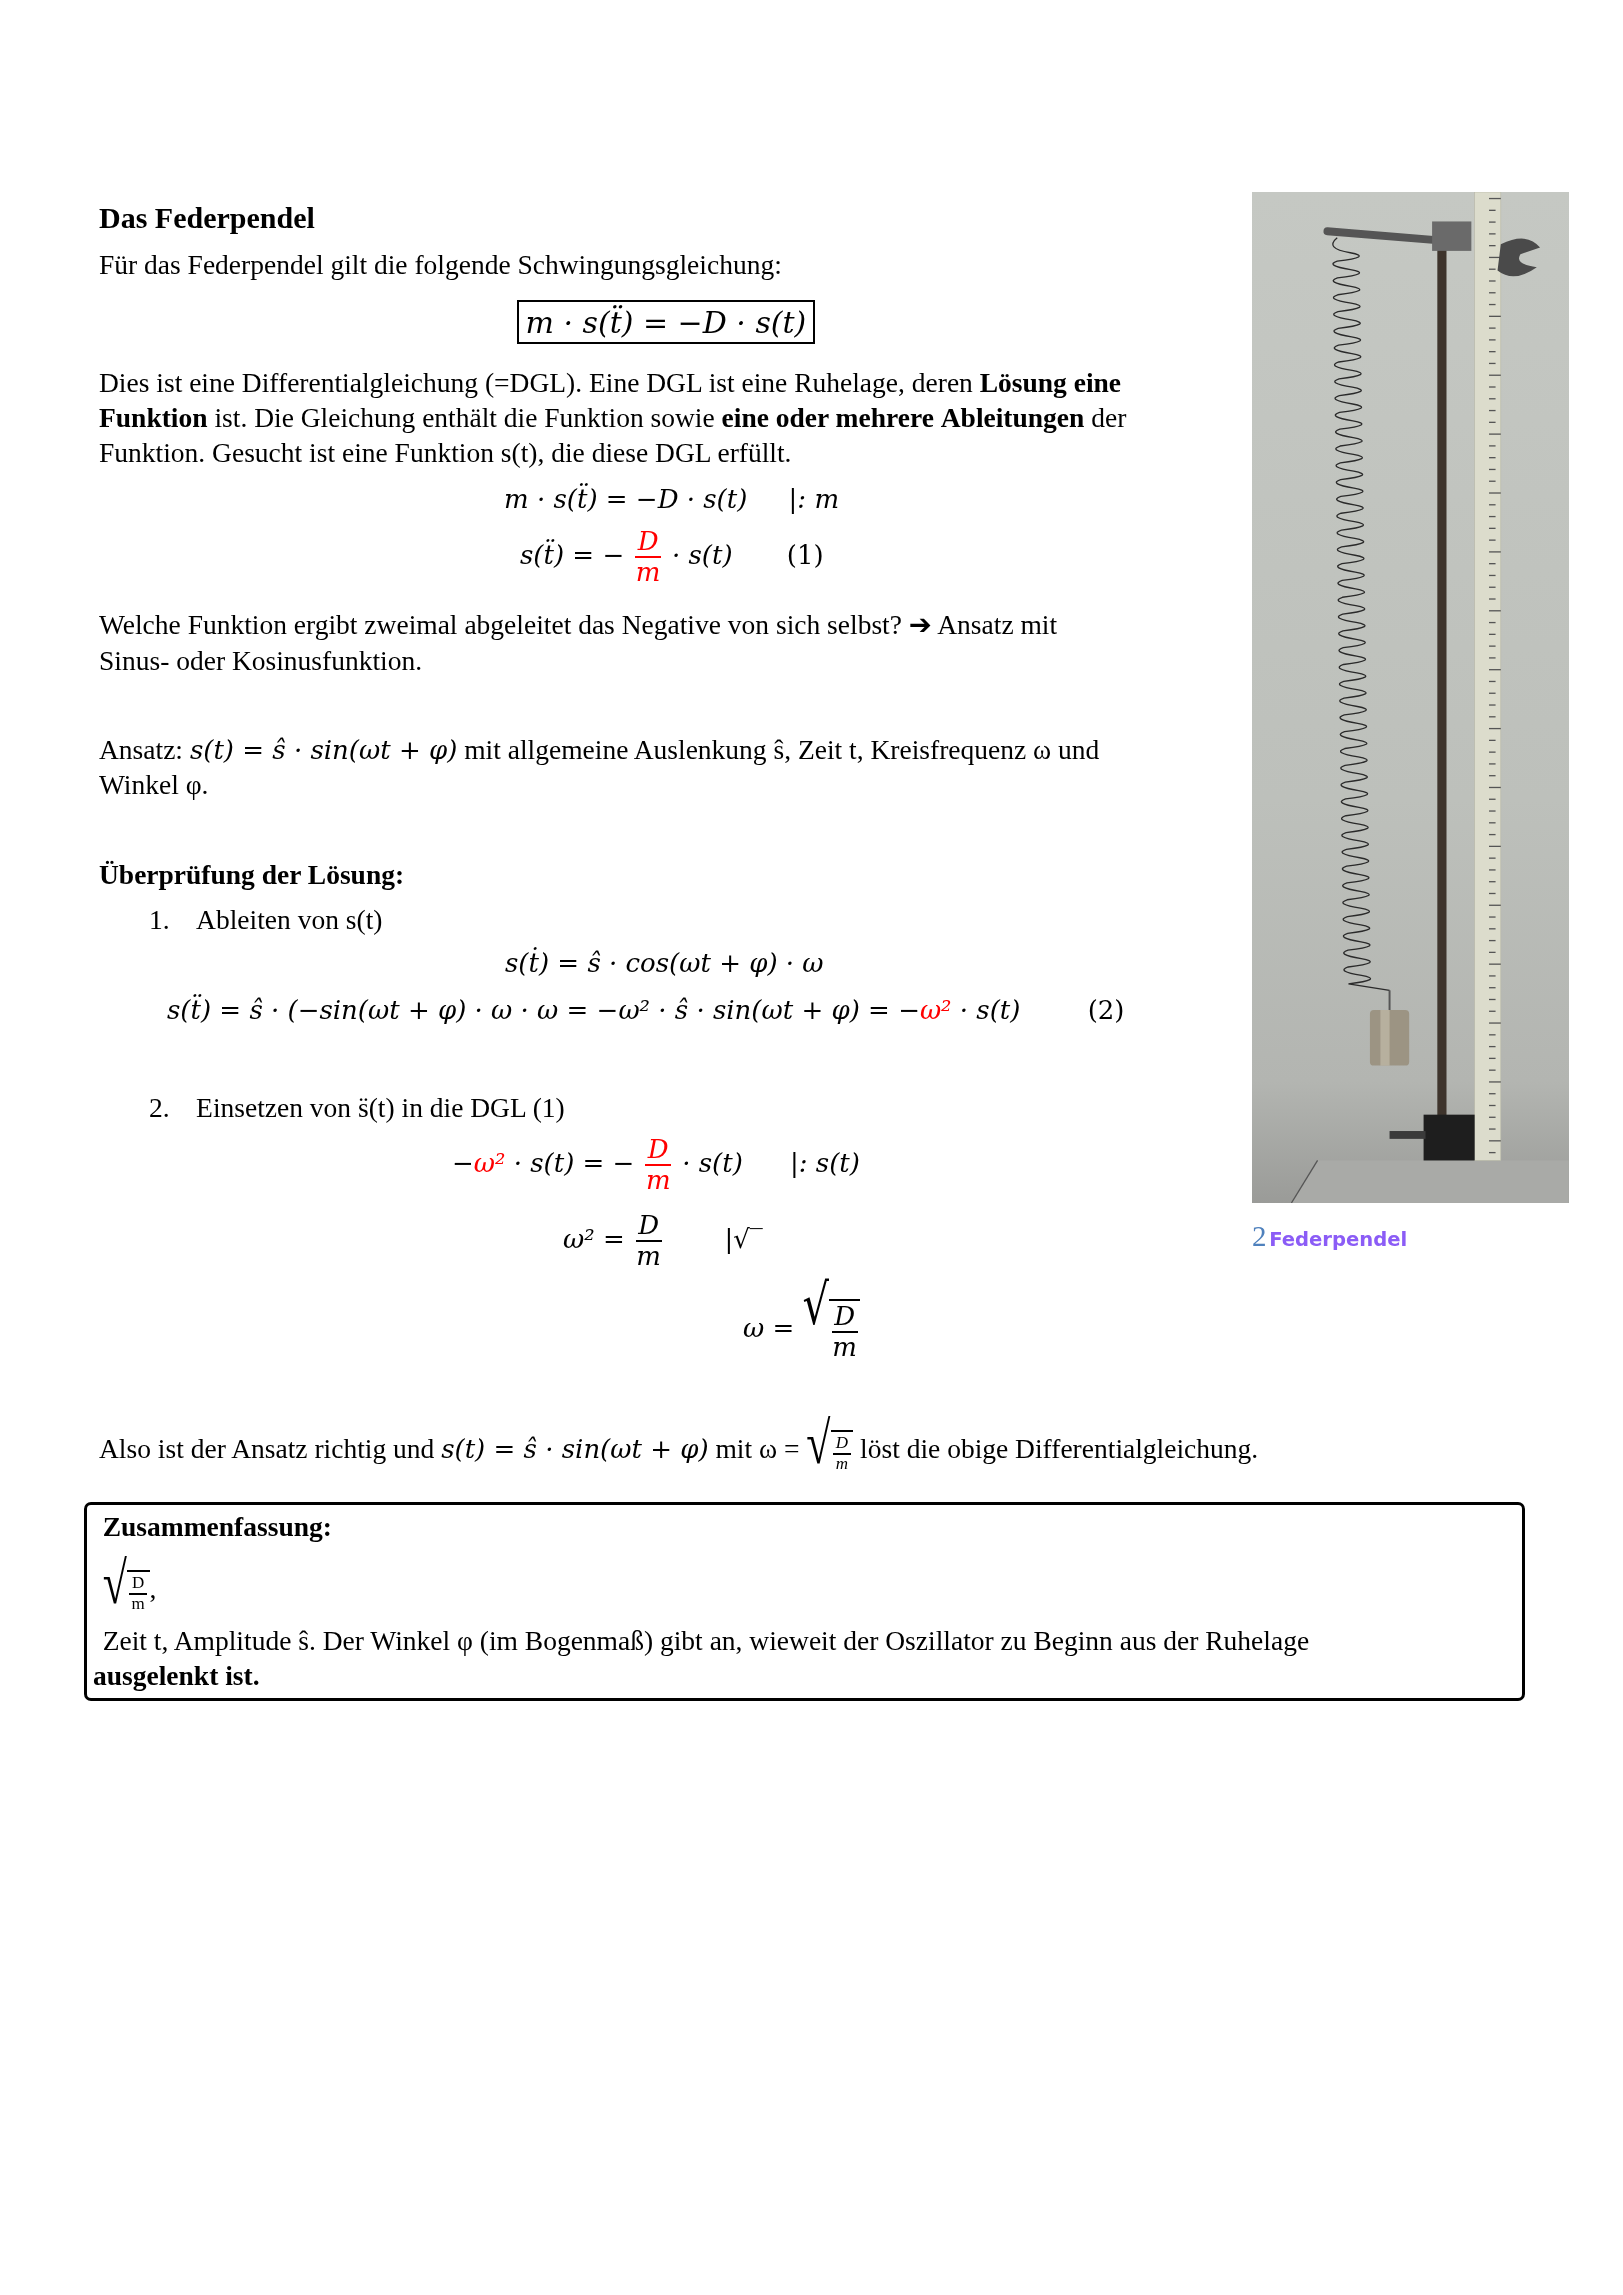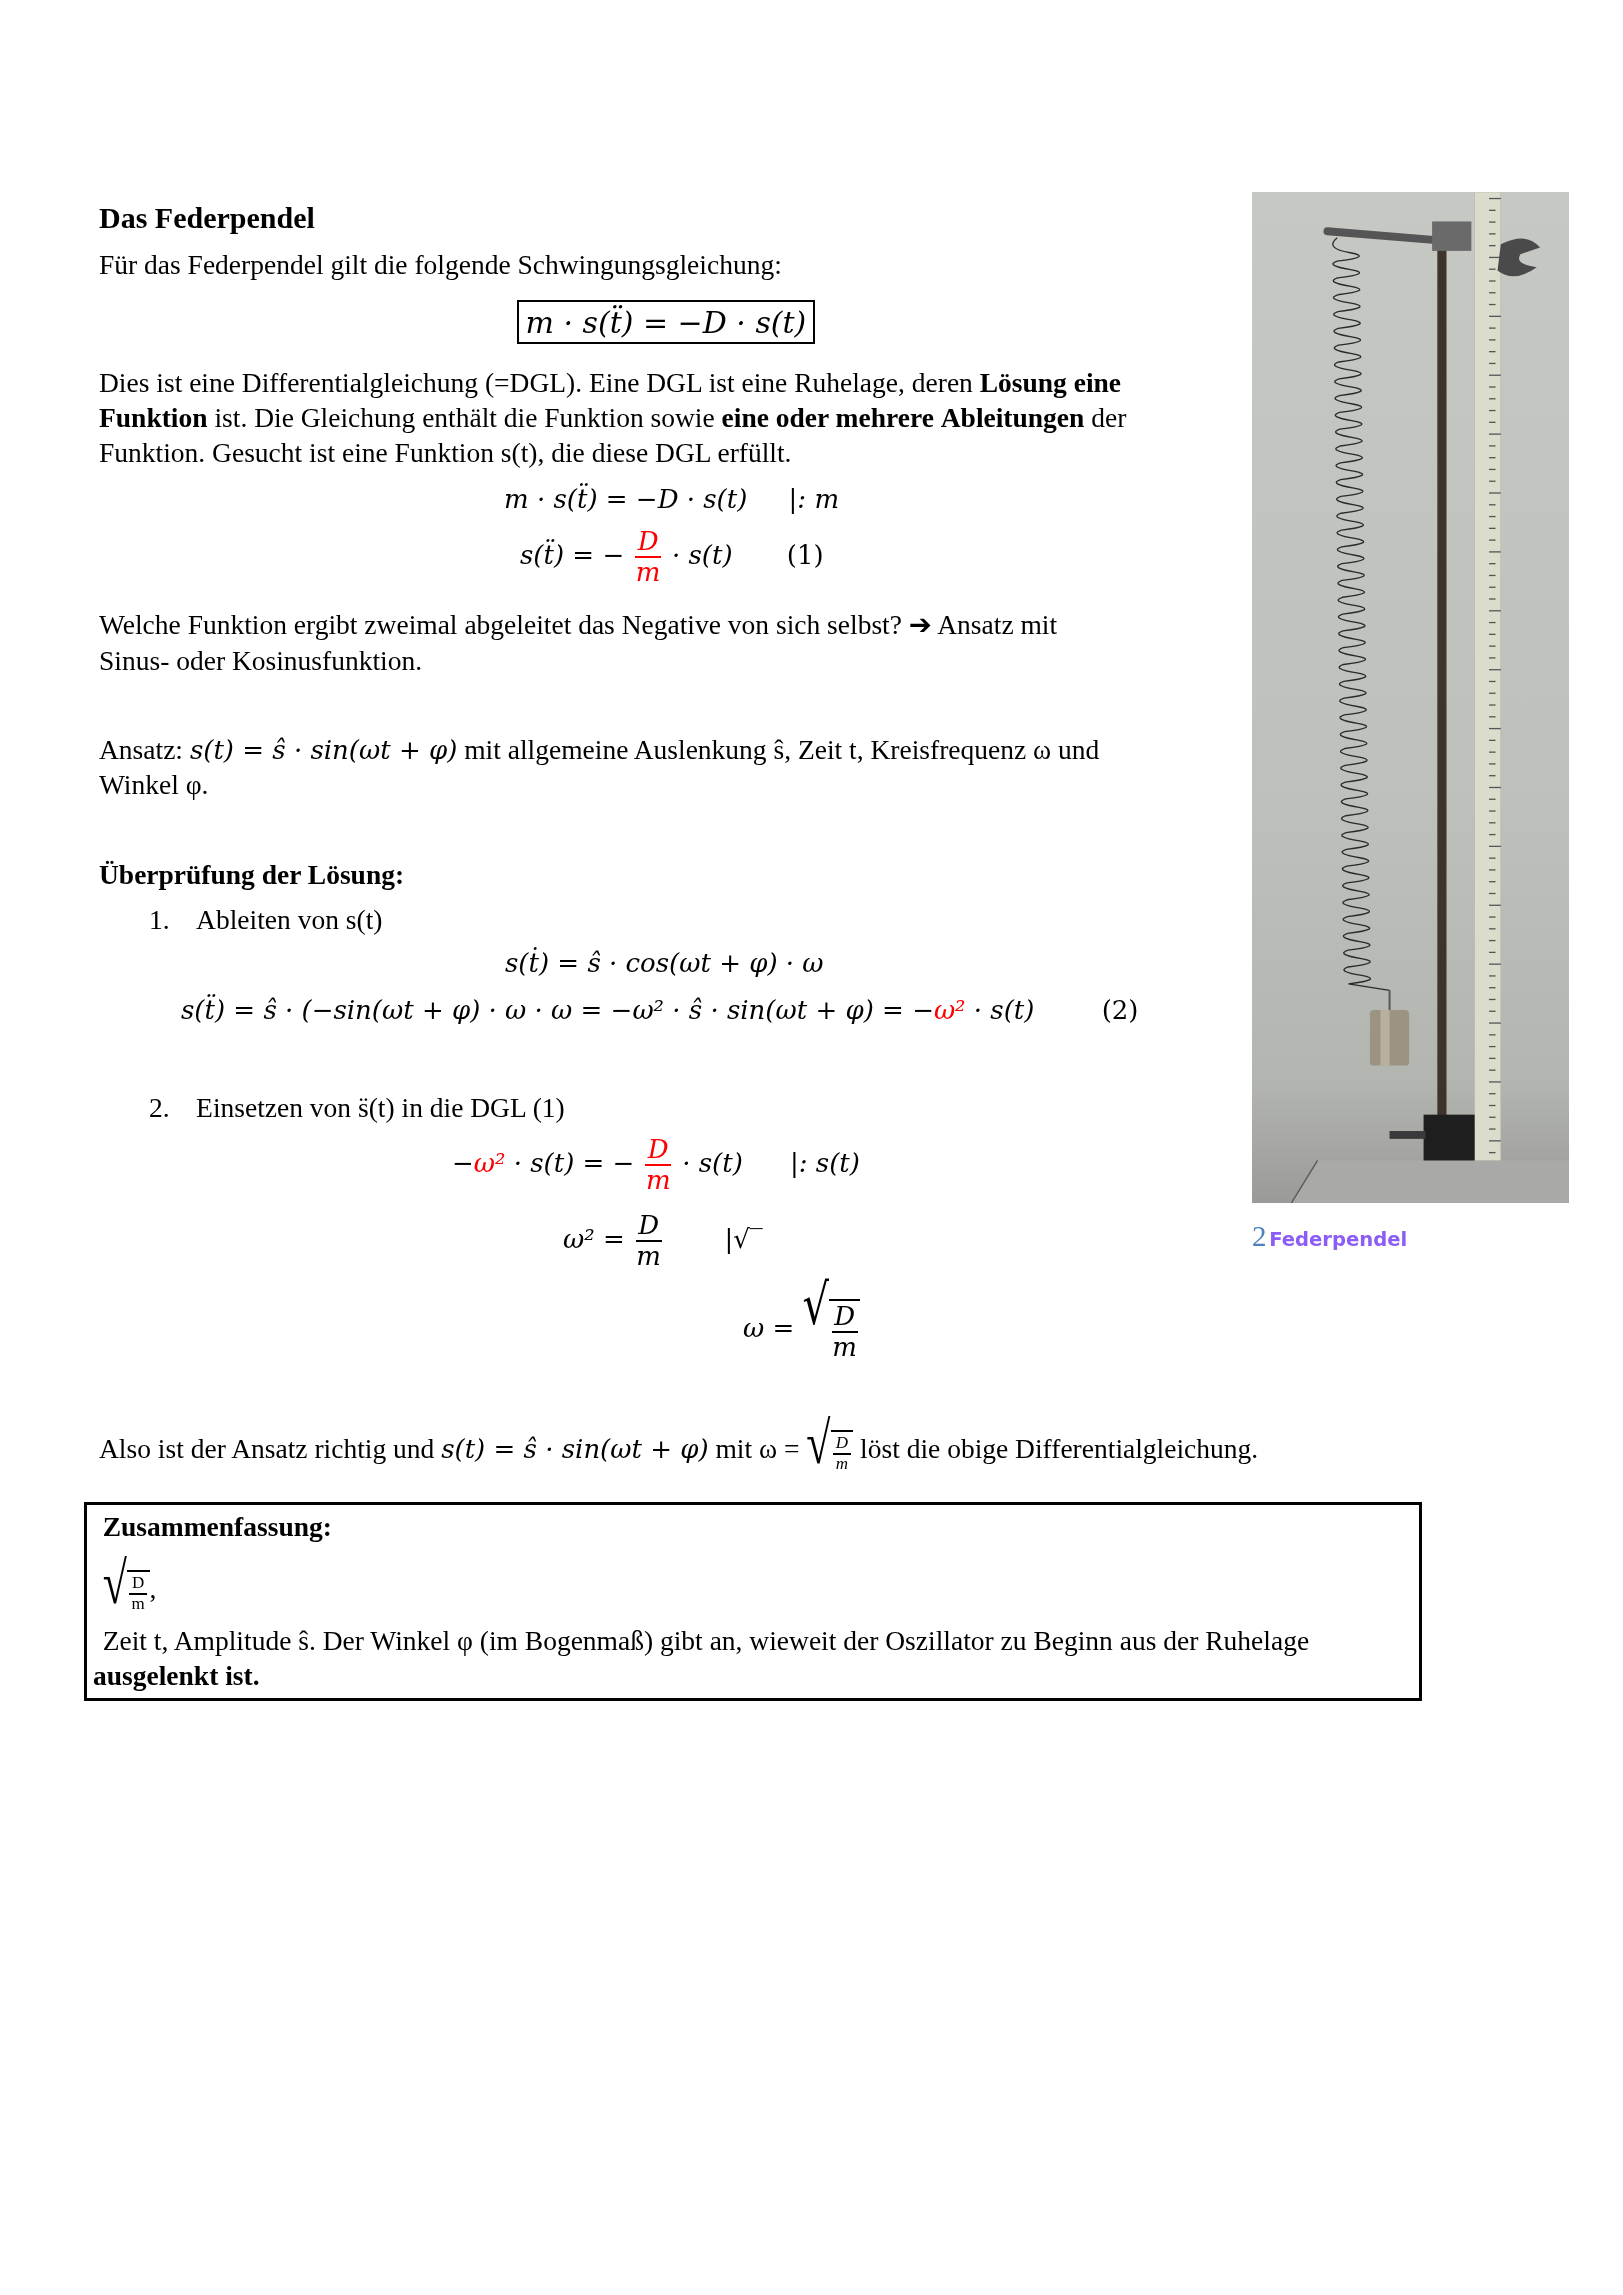--- a/index.html
+++ b/index.html
@@ -65,21 +65,21 @@
 </div>
 <div class="abs txt" style="left:99px;top:767px;">Winkel φ.</div>
 
 <div class="abs txt b" style="left:99px;top:857px;">Überprüfung der Lösung:</div>
 <div class="abs txt" style="left:149px;top:902px;">
   <span>1.</span>
   <span style="margin-left:19.6px;">Ableiten von s(t)</span>
 </div>
 
 <div class="abs math mi" style="left:505px;top:948px;">s(ṫ) = ŝ · cos(ωt + φ) · ω</div>
-<div class="abs math" style="left:181px;top:995px;text-align:center;">
+<div class="abs math" style="left:167px;top:995px;text-align:center;">
   <span class="mi">s(ẗ) = ŝ · (−sin(ωt + φ) · ω · ω = −ω² · ŝ · sin(ωt + φ) = −</span><span class="mi red">ω²</span><span class="mi"> · s(t)</span>
   <span style="margin-left:59px;">(2)</span>
 </div>
 
 <div class="abs txt" style="left:149px;top:1090px;">
   <span>2.</span>
   <span style="margin-left:19.6px;">Einsetzen von s̈(t) in die DGL (1)</span>
 </div>
 
 <div class="abs math" style="left:452px;top:1135px;">
@@ -116,21 +116,21 @@
   <span>Also ist der Ansatz richtig und </span><span class="math mi">s(t) = ŝ · sin(ωt + φ)</span><span> mit  ω = </span>
   <span class="sqrt">
     <span class="rad">√</span>
     <span class="under"><span class="frac small mi">
       <span class="num">D</span>
       <span>m</span>
     </span></span>
   </span><span> löst die obige Differentialgleichung.</span>
 </div>
 
-<div class="abs summary" style="left:84px;top:1502px;width:1338px;height:199px;">
+<div class="abs summary" style="left:84px;top:1502px;width:1441px;height:199px;border-radius:7px;">
   <div class="abs txt b" style="left:15.7px;top:3.9px;">Zusammenfassung:</div>
   <div class="abs txt" style="left:15.7px;top:65px;">
     <span class="sqrt">
       <span class="rad">√</span>
       <span class="under"><span class="frac small">
         <span class="num">D</span>
         <span>m</span>
       </span></span>
     </span><span>,</span>
   </div>

